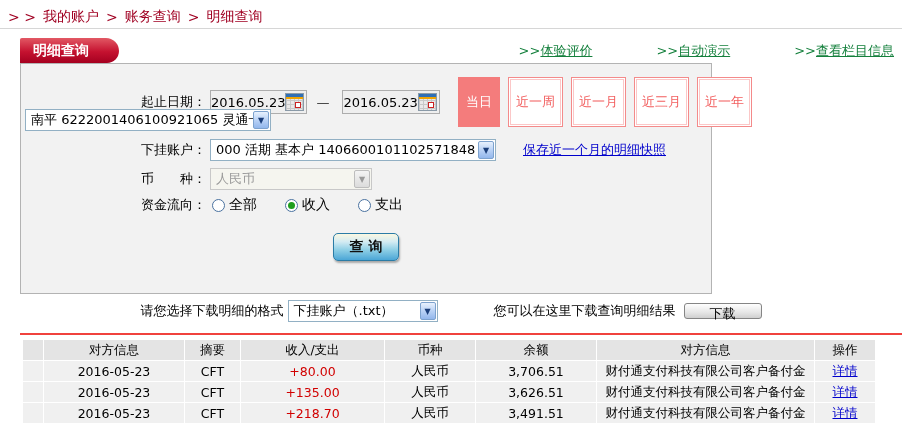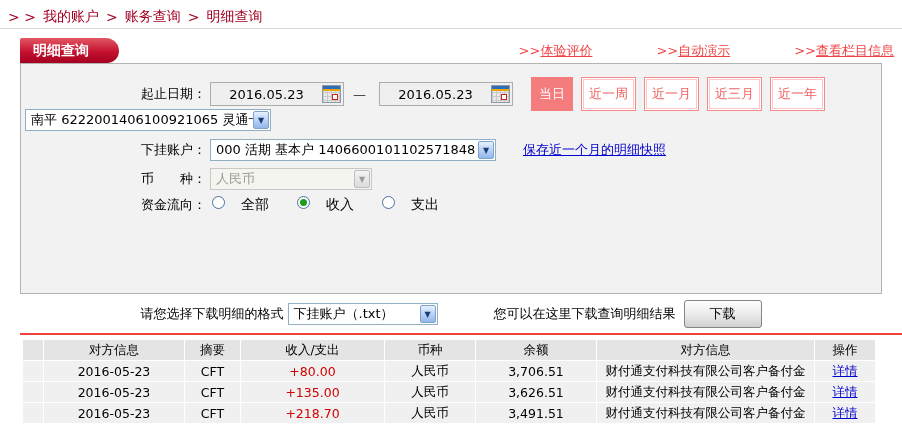--- a/index.html
+++ b/index.html
@@ -15,27 +15,27 @@
   .top-divider { position:absolute; left:0; right:0; top:28px; border-top:1px solid #d6d6d6; }
 
   
   .tab {
     position:absolute; left:20px; top:38px; height:25px; line-height:25px;
     padding:0 30px 0 13px; color:#fff; font-weight:bold; font-size:14px;
     background:linear-gradient(180deg,#e25864 0%,#c51230 55%,#a50020 100%);
     border-radius:3px 22px 20px 0;
   }
   .header-links { position:absolute; top:42px; right:8px; display:flex; gap:64px; font-size:13px; }
-  .hlink { color:#ef4444; cursor:pointer; white-space:nowrap; }
+  .hlink { color:#15803d; cursor:pointer; white-space:nowrap; }
   .hlink .pfx { text-decoration:none; }
   .hlink .txt { text-decoration:underline; }
 
   
   .panel {
-    position:absolute; left:20px; top:63px; width:862px; height:231px;
+    position:absolute; left:20px; top:63px; width:692px; height:231px;
     background:#f2f2f2; border:1px solid #b3b3b3; box-sizing:border-box;
   }
   .frow { position:absolute; left:0; right:0; display:flex; align-items:center; }
   .flabel { width:185px; text-align:right; flex:0 0 auto; white-space:pre; }
 
   .datefield {
     position:relative; width:132px; height:22px; margin-left:4px;
     background:#efefef; border:1px solid #adadad; display:flex; align-items:center;
   }
   .datefield .dval { flex:1; text-align:center; font-size:13px; }
@@ -46,21 +46,21 @@
       repeating-linear-gradient(0deg,#c8c8c8 0 1px,transparent 1px 4px),
       #e9e9e9;
     background-position:0 7px,0 7px,0 0;
   }
   .cal::before { content:''; position:absolute; top:0; left:0; right:0; height:3px; background:#2f6fb5; border-bottom:2px solid #f0a400; }
   .cal::after { content:''; position:absolute; right:2px; bottom:2px; width:4px; height:4px; border:1px solid #cc2222; background:#fff; }
   .date-dash { margin:0 9px; color:#333; }
 
   .period-group { display:flex; gap:8px; margin-left:18px; }
   .pbtn {
-    font-size:13px; padding:7px 7px; cursor:pointer; white-space:nowrap;
+    font-size:13px; padding:15px 7px; cursor:pointer; white-space:nowrap;
     color:#f25f5f; background:#fff; border:1px solid #f48a8a;
     box-shadow:inset 0 0 0 1px #fff, inset 0 0 0 2px #fbc7c7;
   }
   .pbtn.active { background:#f47c7c; color:#fff; border-color:#f47c7c; box-shadow:none; }
 
   .sel {
     position:relative; height:22px; margin-left:4px; box-sizing:border-box;
     background:#fff; border:1px solid #92b0c4; display:flex; align-items:center;
     font-size:13px; padding:0 20px 0 5px; white-space:nowrap; overflow:hidden;
   }
@@ -70,39 +70,39 @@
     border:1px solid #7da2ce; border-radius:2px; box-sizing:border-box;
     display:flex; align-items:center; justify-content:center;
     color:#1b3e7a; font-size:8px; cursor:pointer;
   }
   .sel.disabled { background:#f5f5ef; border-color:#c8c8c8; color:#9a9a9a; }
   .sel.disabled .arrow { background:linear-gradient(180deg,#f4f4f4,#dcdcdc); border-color:#bdbdbd; color:#9a9a9a; }
 
   .snapshot-link { margin-left:27px; color:#0000cc; text-decoration:underline; cursor:pointer; }
 
   .radio-group { display:flex; gap:28px; margin-left:6px; align-items:center; font-size:14px; }
-  .radio-option { display:flex; gap:16px; cursor:pointer; }
+  .radio-option { display:flex; align-items:center; gap:4px; cursor:pointer; }
   .radio { width:13px; height:13px; border-radius:50%; border:1px solid #4a72a0; background:#fff; position:relative; box-sizing:border-box; }
   .radio.checked::after { content:''; position:absolute; top:2px; left:2px; right:2px; bottom:2px; border-radius:50%; background:#1e9e1e; }
 
   .query-row { position:absolute; left:0; right:0; top:169px; display:flex; justify-content:center; }
   .qbtn {
     width:66px; height:28px; cursor:pointer;
     border:1px solid #2b7ca6; border-radius:5px;
     background:linear-gradient(180deg,#fbf8e2 0%,#d3ebf3 30%,#90d0e6 60%,#4ba6d6 100%);
     font-family:inherit; font-size:14px; font-weight:bold; color:#101010;
     box-shadow:1px 2px 2px rgba(0,0,0,0.3);
   }
 
   
   .download-row { position:absolute; left:0; right:0; top:300px; display:flex; align-items:center; justify-content:center; font-size:13px; }
   .dl-select { width:150px; flex:0 0 auto; }
   .dl-spacer { width:56px; flex:0 0 auto; }
   .dlbtn {
-    width:78px; height:28px; margin-left:8px; cursor:pointer;
+    width:78px; height:16px; margin-left:8px; cursor:pointer;
     border:1px solid #858585; border-radius:3px;
     background:linear-gradient(180deg,#fefefe,#e6e6e6 60%,#cfcfcf);
     font-family:Liberation Sans, sans-serif; font-size:13px; color:#000;
   }
 
   .red-line { position:absolute; left:20px; right:0; top:333px; height:2px; background:#f0423e; }
 
   
   .results { position:absolute; left:22px; top:339px; border-collapse:separate; border-spacing:1px; table-layout:fixed; }
   .results th { background:#e4e4e4; font-weight:normal; height:20px; font-size:12.5px; padding:0 2px; }
@@ -195,20 +195,23 @@
           <span class="radio checked"></span>
           <span>收入</span>
         </span>
         <span class="radio-option">
           <span class="radio"></span>
           <span>支出</span>
         </span>
       </span>
     </div>
 
+    <div class="query-row">
+      <button class="qbtn">查 询</button>
+    </div>
   </div>
 
   <div class="download-row">
     <span>请您选择下载明细的格式</span>
     <span class="sel dl-select">
       <span>下挂账户（.txt）</span>
       <span class="arrow">▼</span>
     </span>
     <span class="dl-spacer"></span>
     <span>您可以在这里下载查询明细结果</span>

